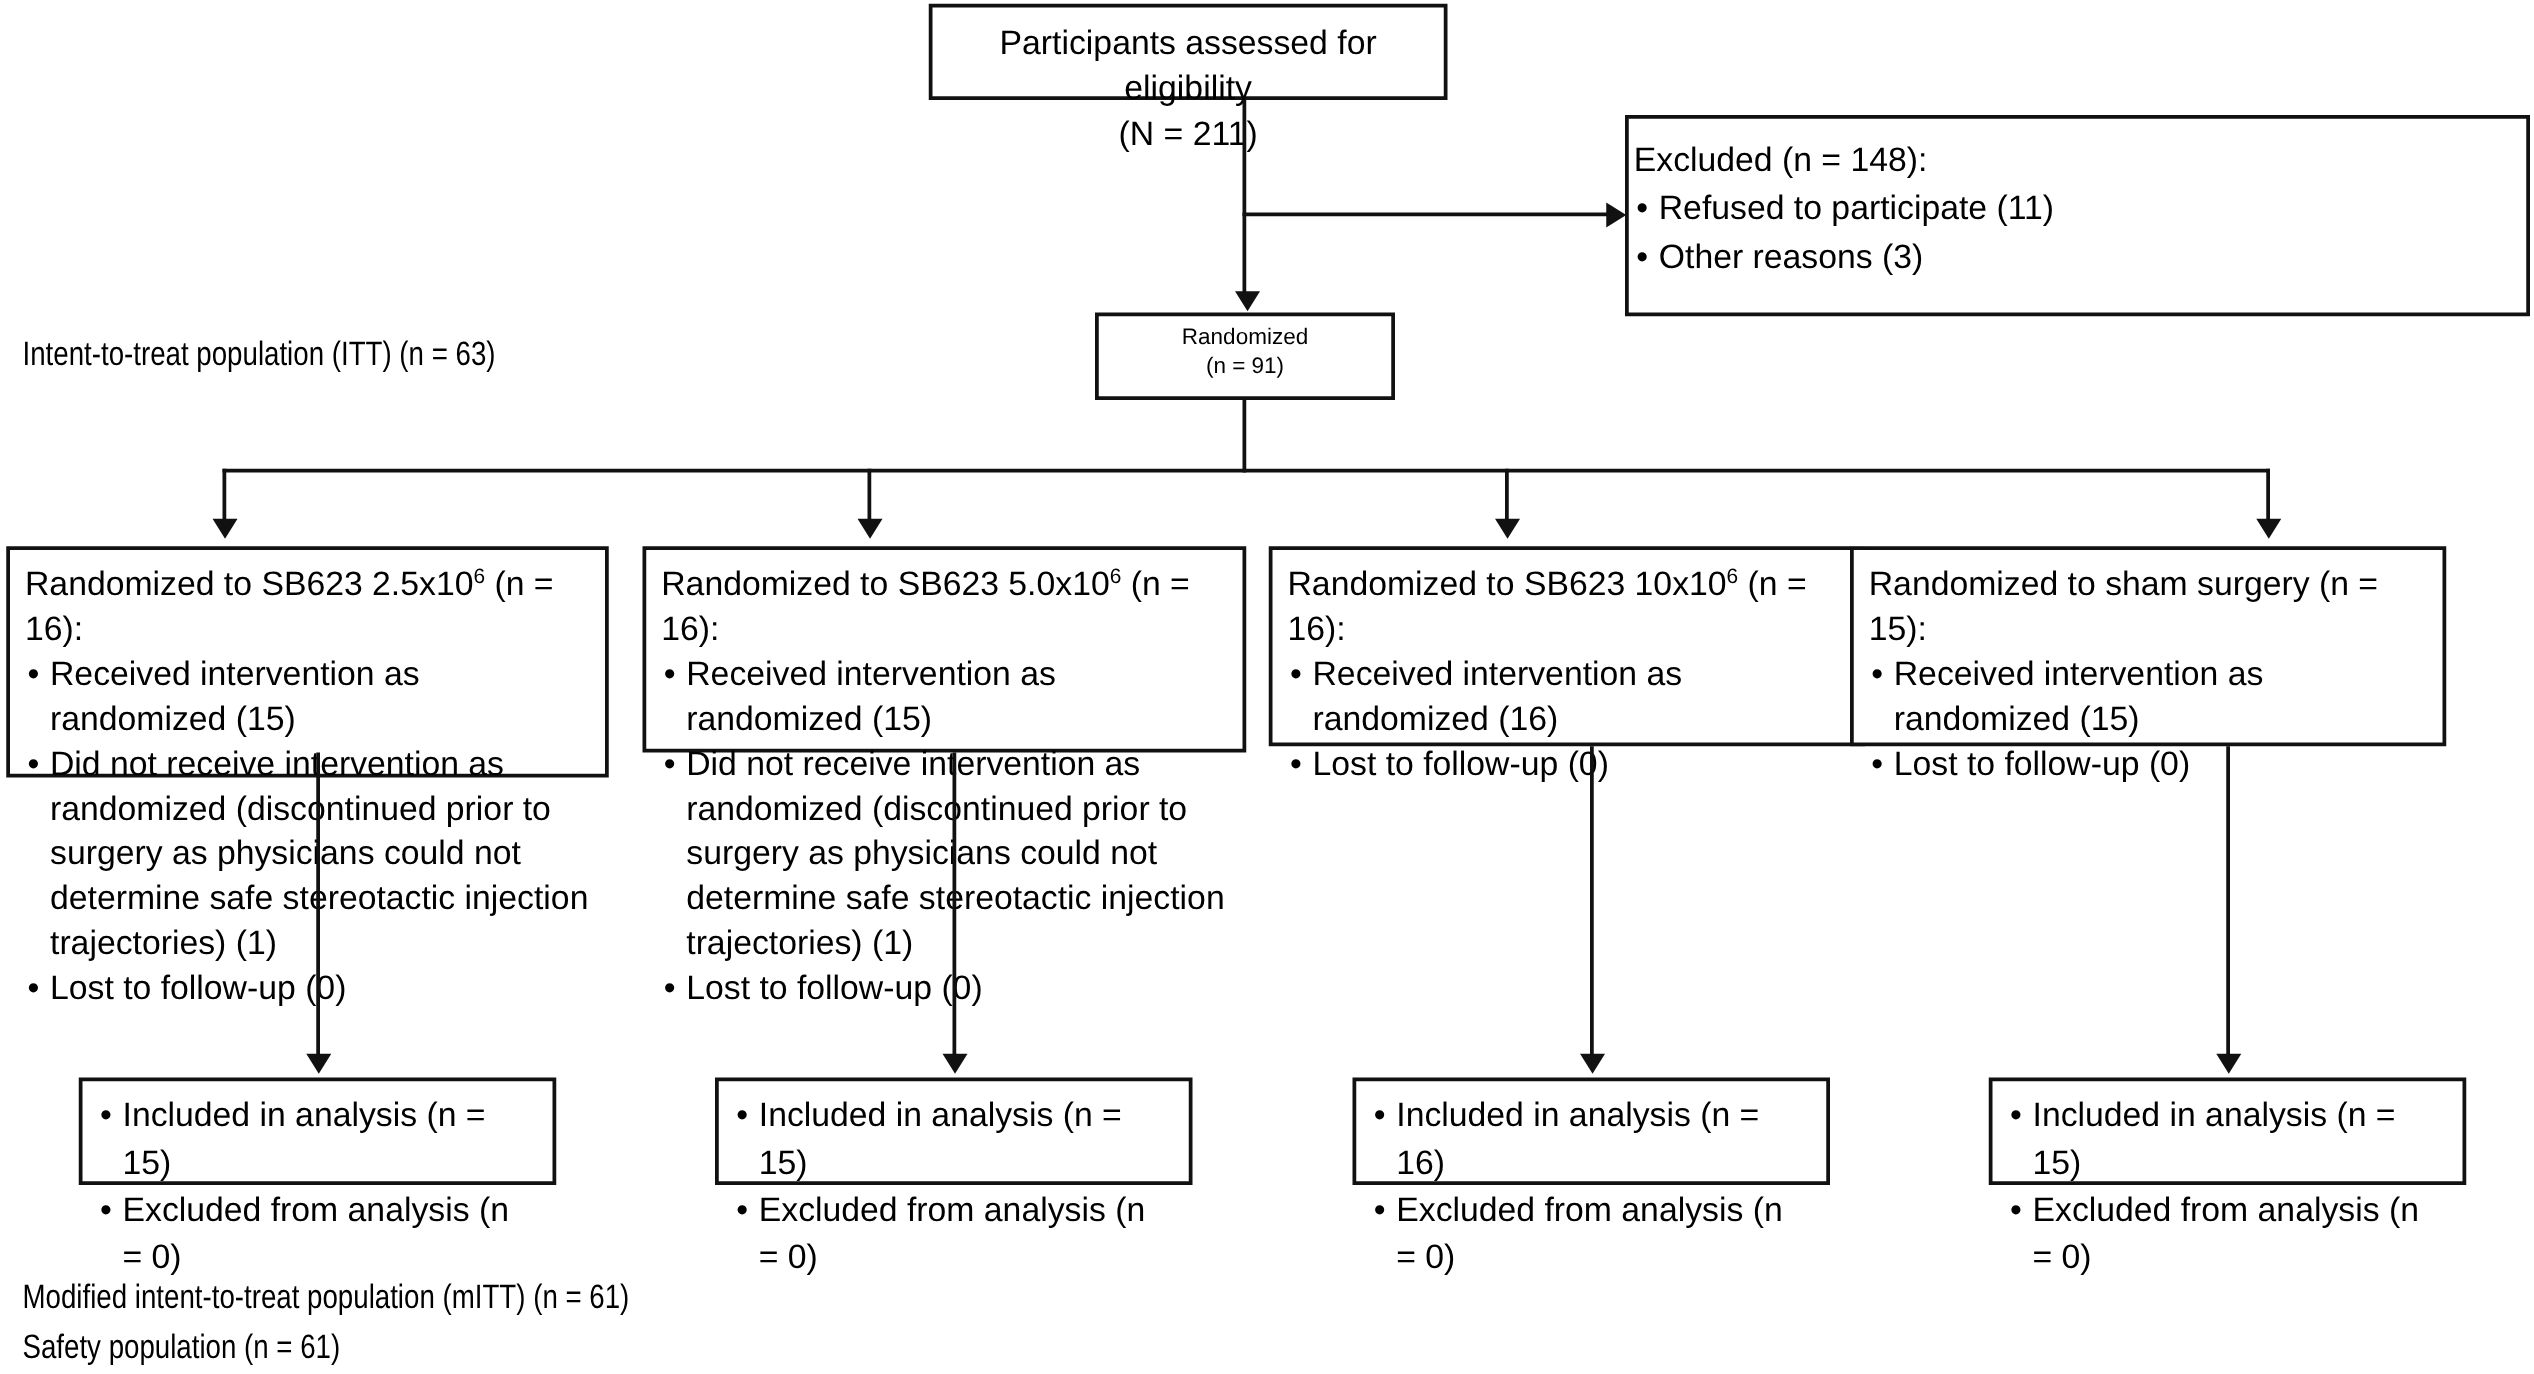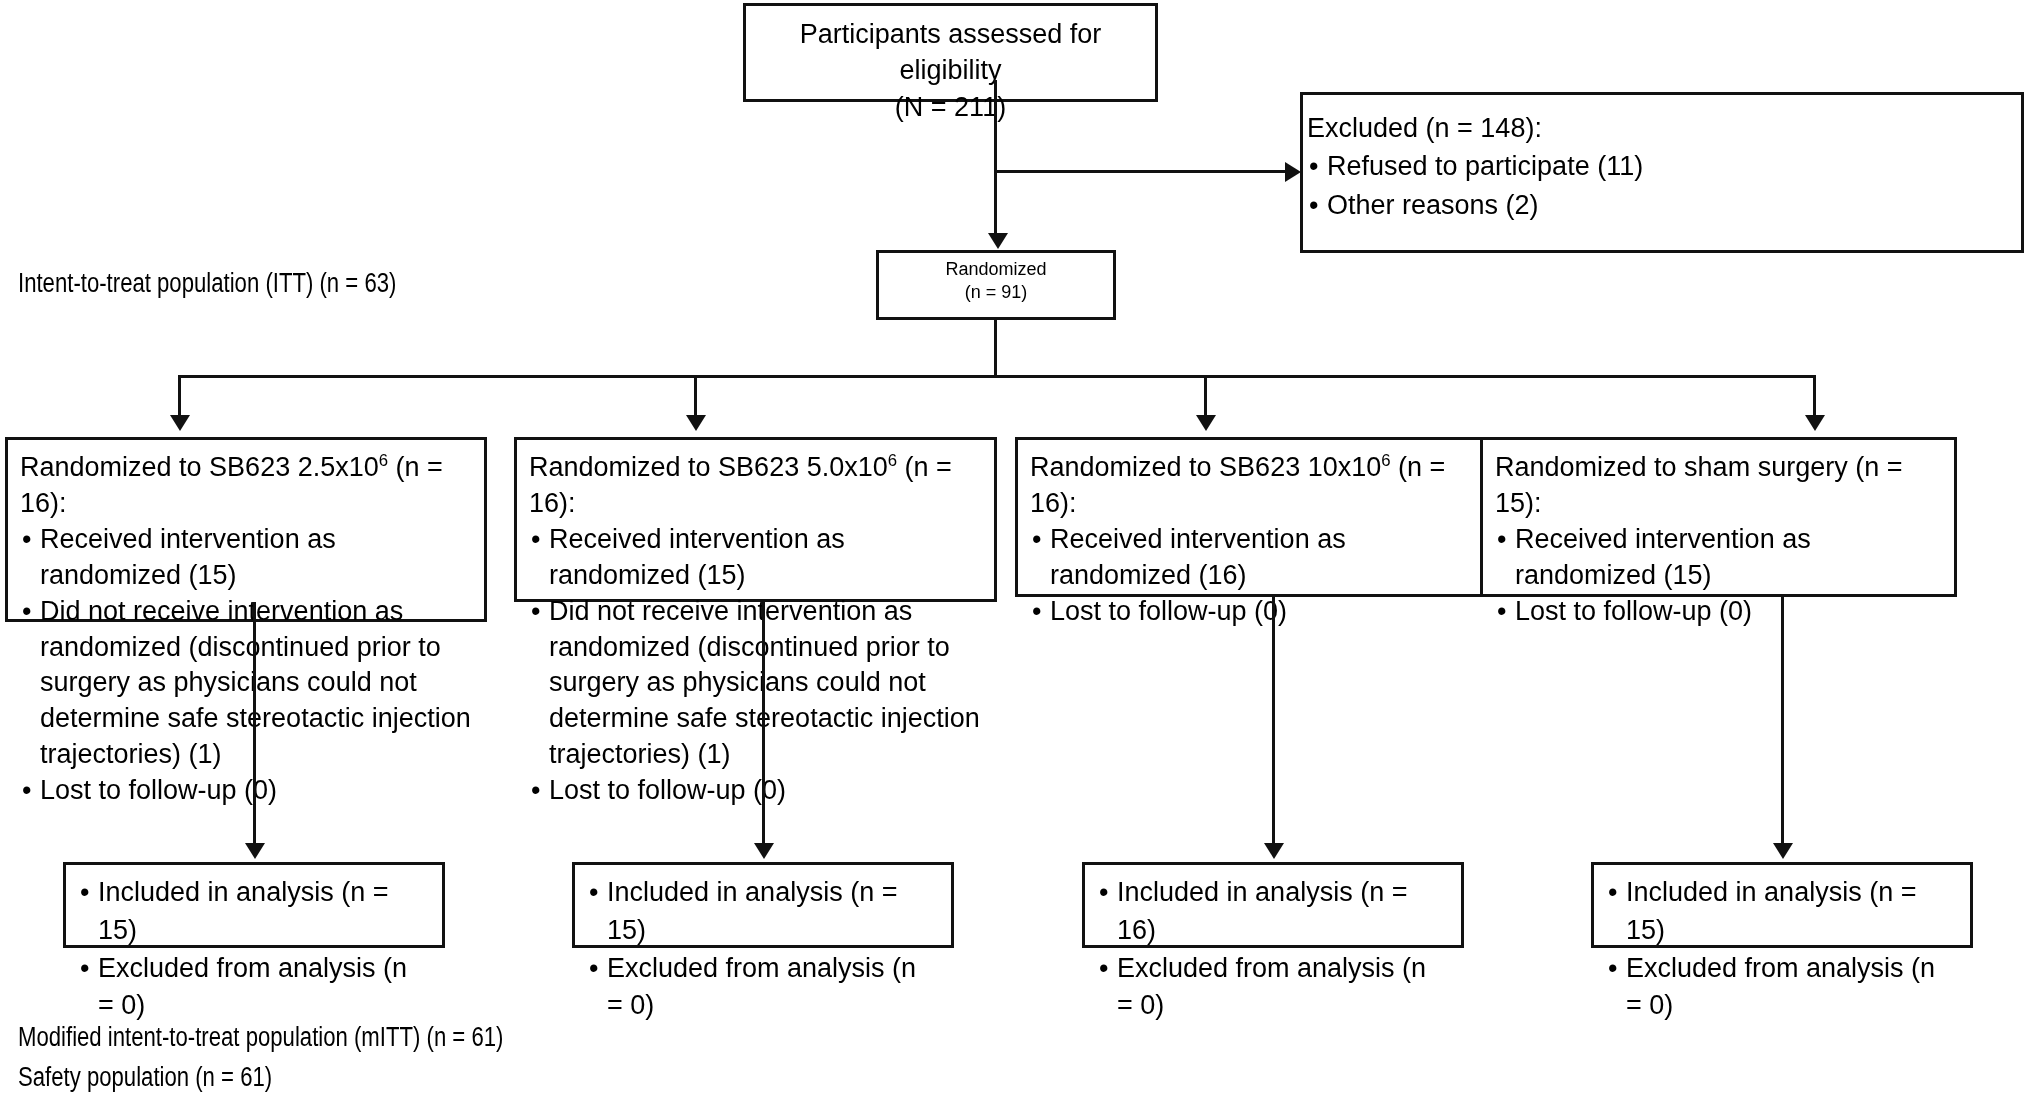--- a/index.html
+++ b/index.html
@@ -35,39 +35,39 @@
            border-top:10px solid transparent;border-bottom:10px solid transparent;
            border-left:16px solid #111;}
 
   sup{font-size:0.62em;vertical-align:super;line-height:0;}
 </style>
 </head>
 <body>
 
 <div id="stage">
 
-  <div class="box" style="left:743px;top:3px;width:415px;height:99px;">
+  <div class="box" style="left:743px;top:3px;width:415px;height:77px;">
     <div class="inner ctr t-top">
       <div>Participants assessed for eligibility</div>
       <div>(N = 211)</div>
     </div>
   </div>
 
   <div class="vline" style="left:994px;top:80px;height:155px;"></div>
   <div class="arrow-d" style="left:988px;top:233px;"></div>
 
   <div class="hline" style="left:994px;top:170px;width:292px;"></div>
   <div class="arrow-r" style="left:1285px;top:162px;"></div>
 
   <div class="box" style="left:1300px;top:92px;width:724px;height:161px;">
     <div class="inner t-excl" style="padding:14px 4px;">
       <div>Excluded (n = 148):</div>
       <ul class="bul">
         <li>Refused to participate (11)</li>
-        <li>Other reasons (2)</li>
+        <li>Other reasons (3)</li>
       </ul>
     </div>
   </div>
 
   <div class="side-label" style="left:18px;top:268px;">
     <span>Intent-to-treat population (ITT) (n = 63)</span>
   </div>
 
   <div class="box" style="left:876px;top:250px;width:240px;height:70px;">
     <div class="inner ctr t-rand" style="padding:5px 8px;">

